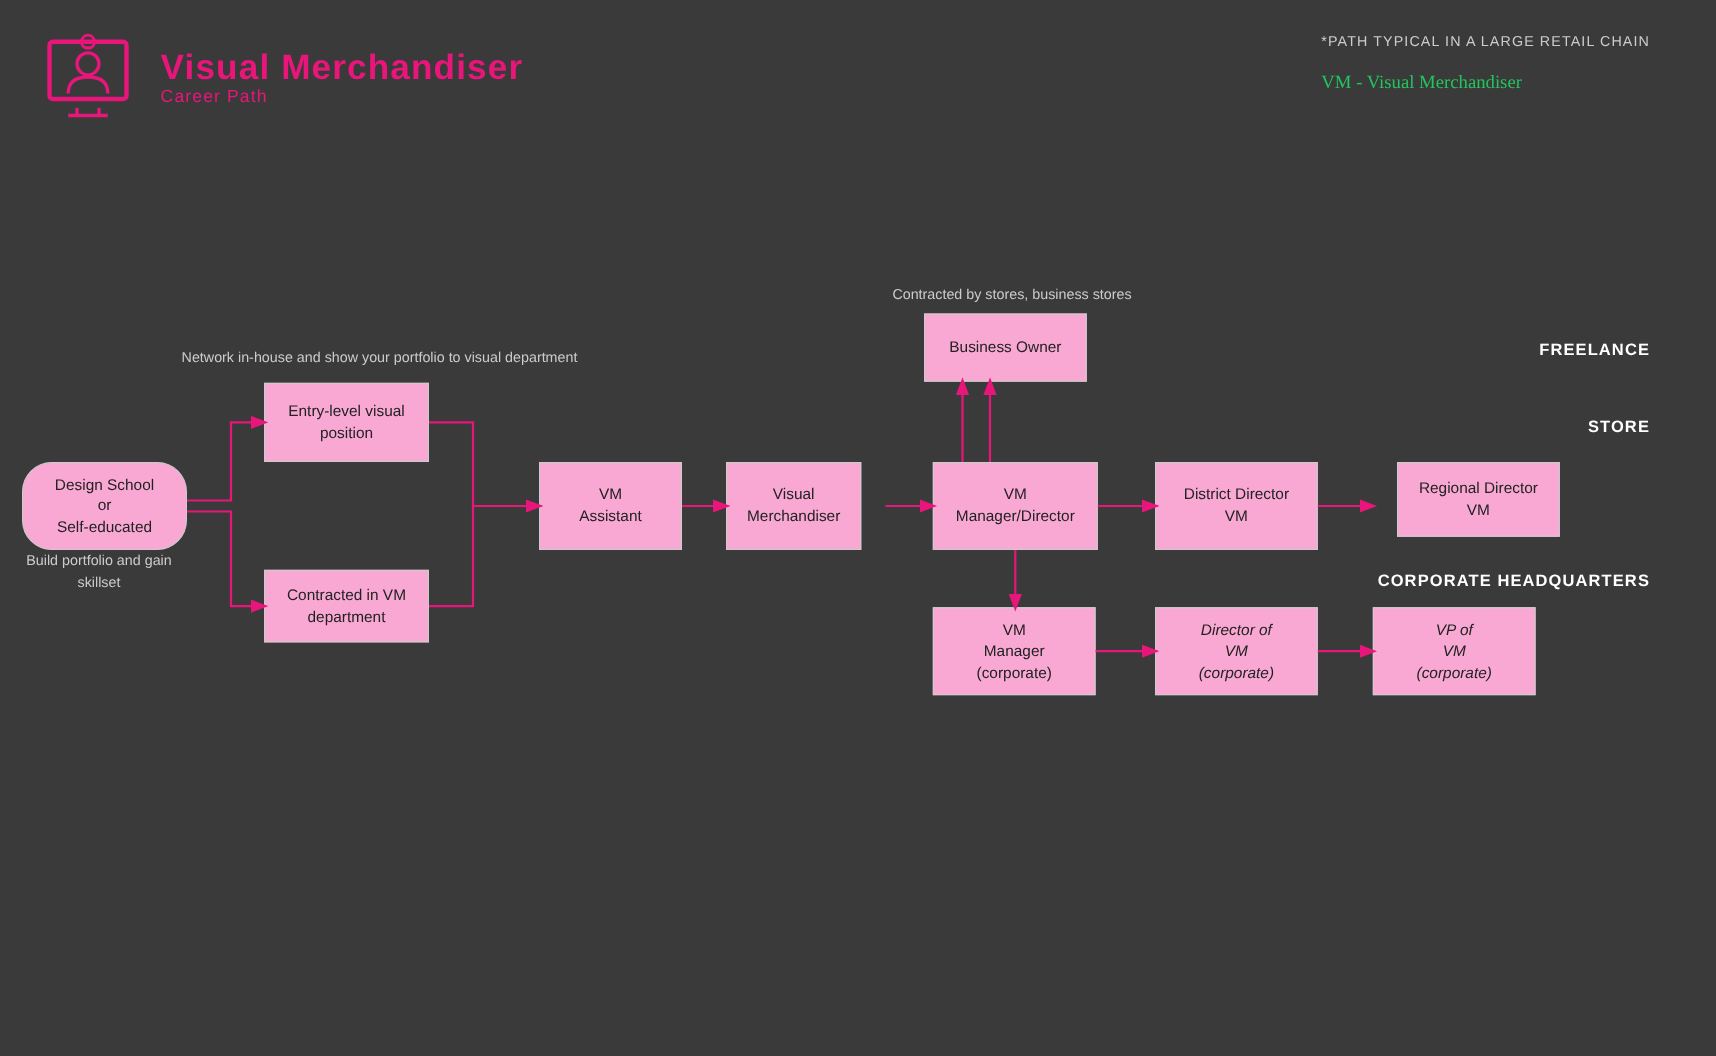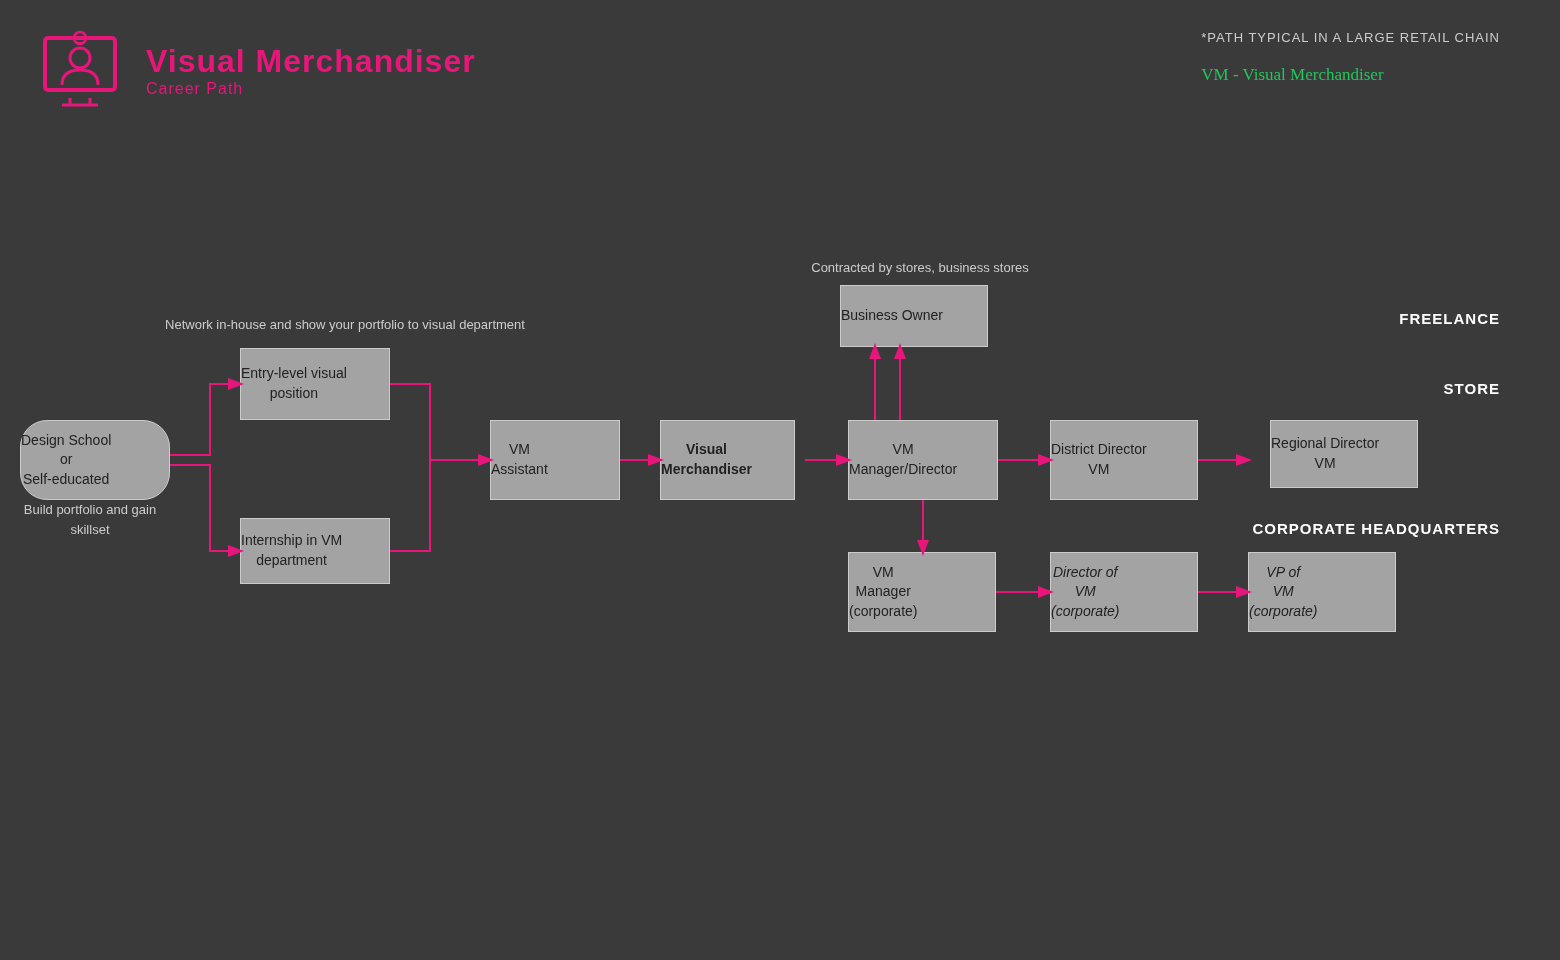--- a/index.html
+++ b/index.html
@@ -57,25 +57,25 @@
 
     .top-right-notes .note2 {
       color: #22c55e;
       font-size: 17px;
       font-family: Liberation Serif, serif;
     }
 
     
     .box {
       position: absolute;
-      background: #a3a3a3;
+      background: #f9a8d4;
       border: 1.5px solid #cccccc;
       display: flex;
       align-items: center;
-      justify-content: flex-start;
+      justify-content: center;
       text-align: center;
       font-size: 14px;
       color: #222;
       line-height: 1.4;
     }
 
     
     .label {
       position: absolute;
       color: #cccccc;
@@ -151,30 +151,30 @@
 or
 Self-educated</span>
 </div>
 
 <div class="box" style="left: 240px; top: 348px; width: 150px; height: 72px;">
   <span style="white-space: pre-line;">Entry-level visual
 position</span>
 </div>
 
 <div class="box" style="left: 240px; top: 518px; width: 150px; height: 66px;">
-  <span style="white-space: pre-line;">Internship in VM
+  <span style="white-space: pre-line;">Contracted in VM
 department</span>
 </div>
 
 <div class="box" style="left: 490px; top: 420px; width: 130px; height: 80px;">
   <span style="white-space: pre-line;">VM
 Assistant</span>
 </div>
 
-<div class="box" style="left: 660px; top: 420px; width: 135px; height: 80px; font-weight: bold;">
+<div class="box" style="left: 660px; top: 420px; width: 123px; height: 80px;">
   <span style="white-space: pre-line;">Visual
 Merchandiser</span>
 </div>
 
 <div class="box" style="left: 848px; top: 420px; width: 150px; height: 80px;">
   <span style="white-space: pre-line;">VM
 Manager/Director</span>
 </div>
 
 <div class="box" style="left: 840px; top: 285px; width: 148px; height: 62px;">

